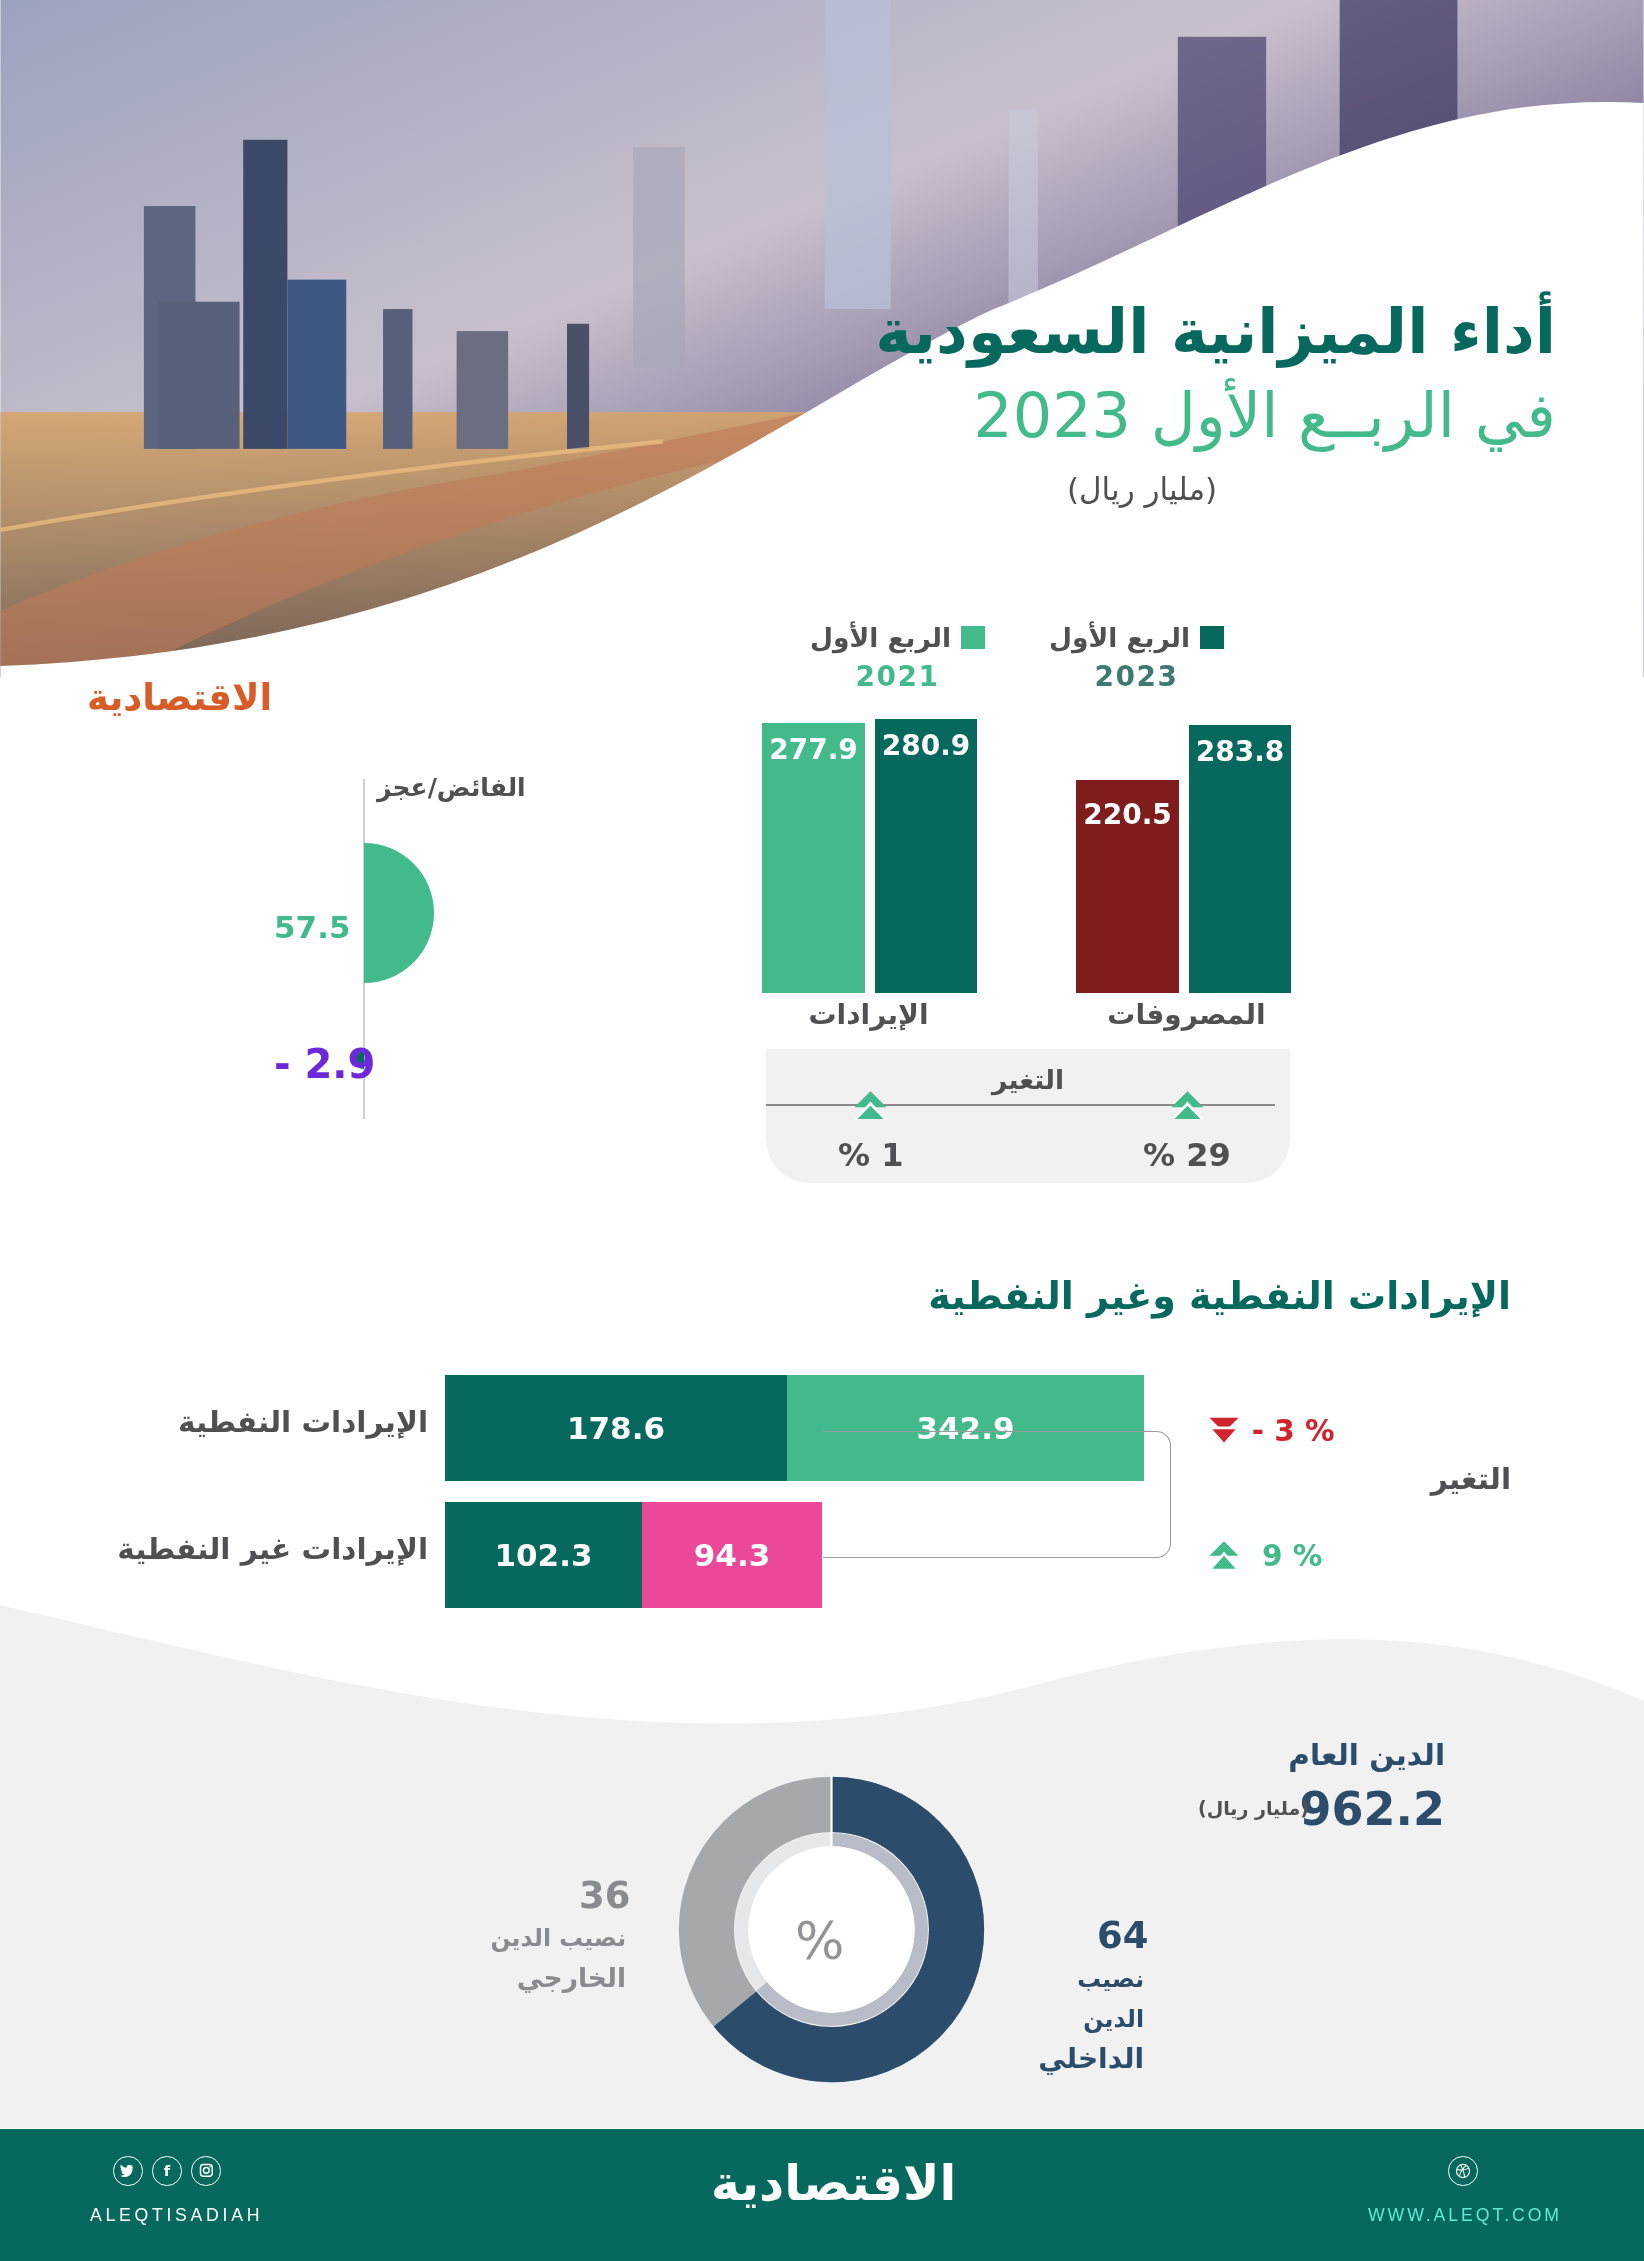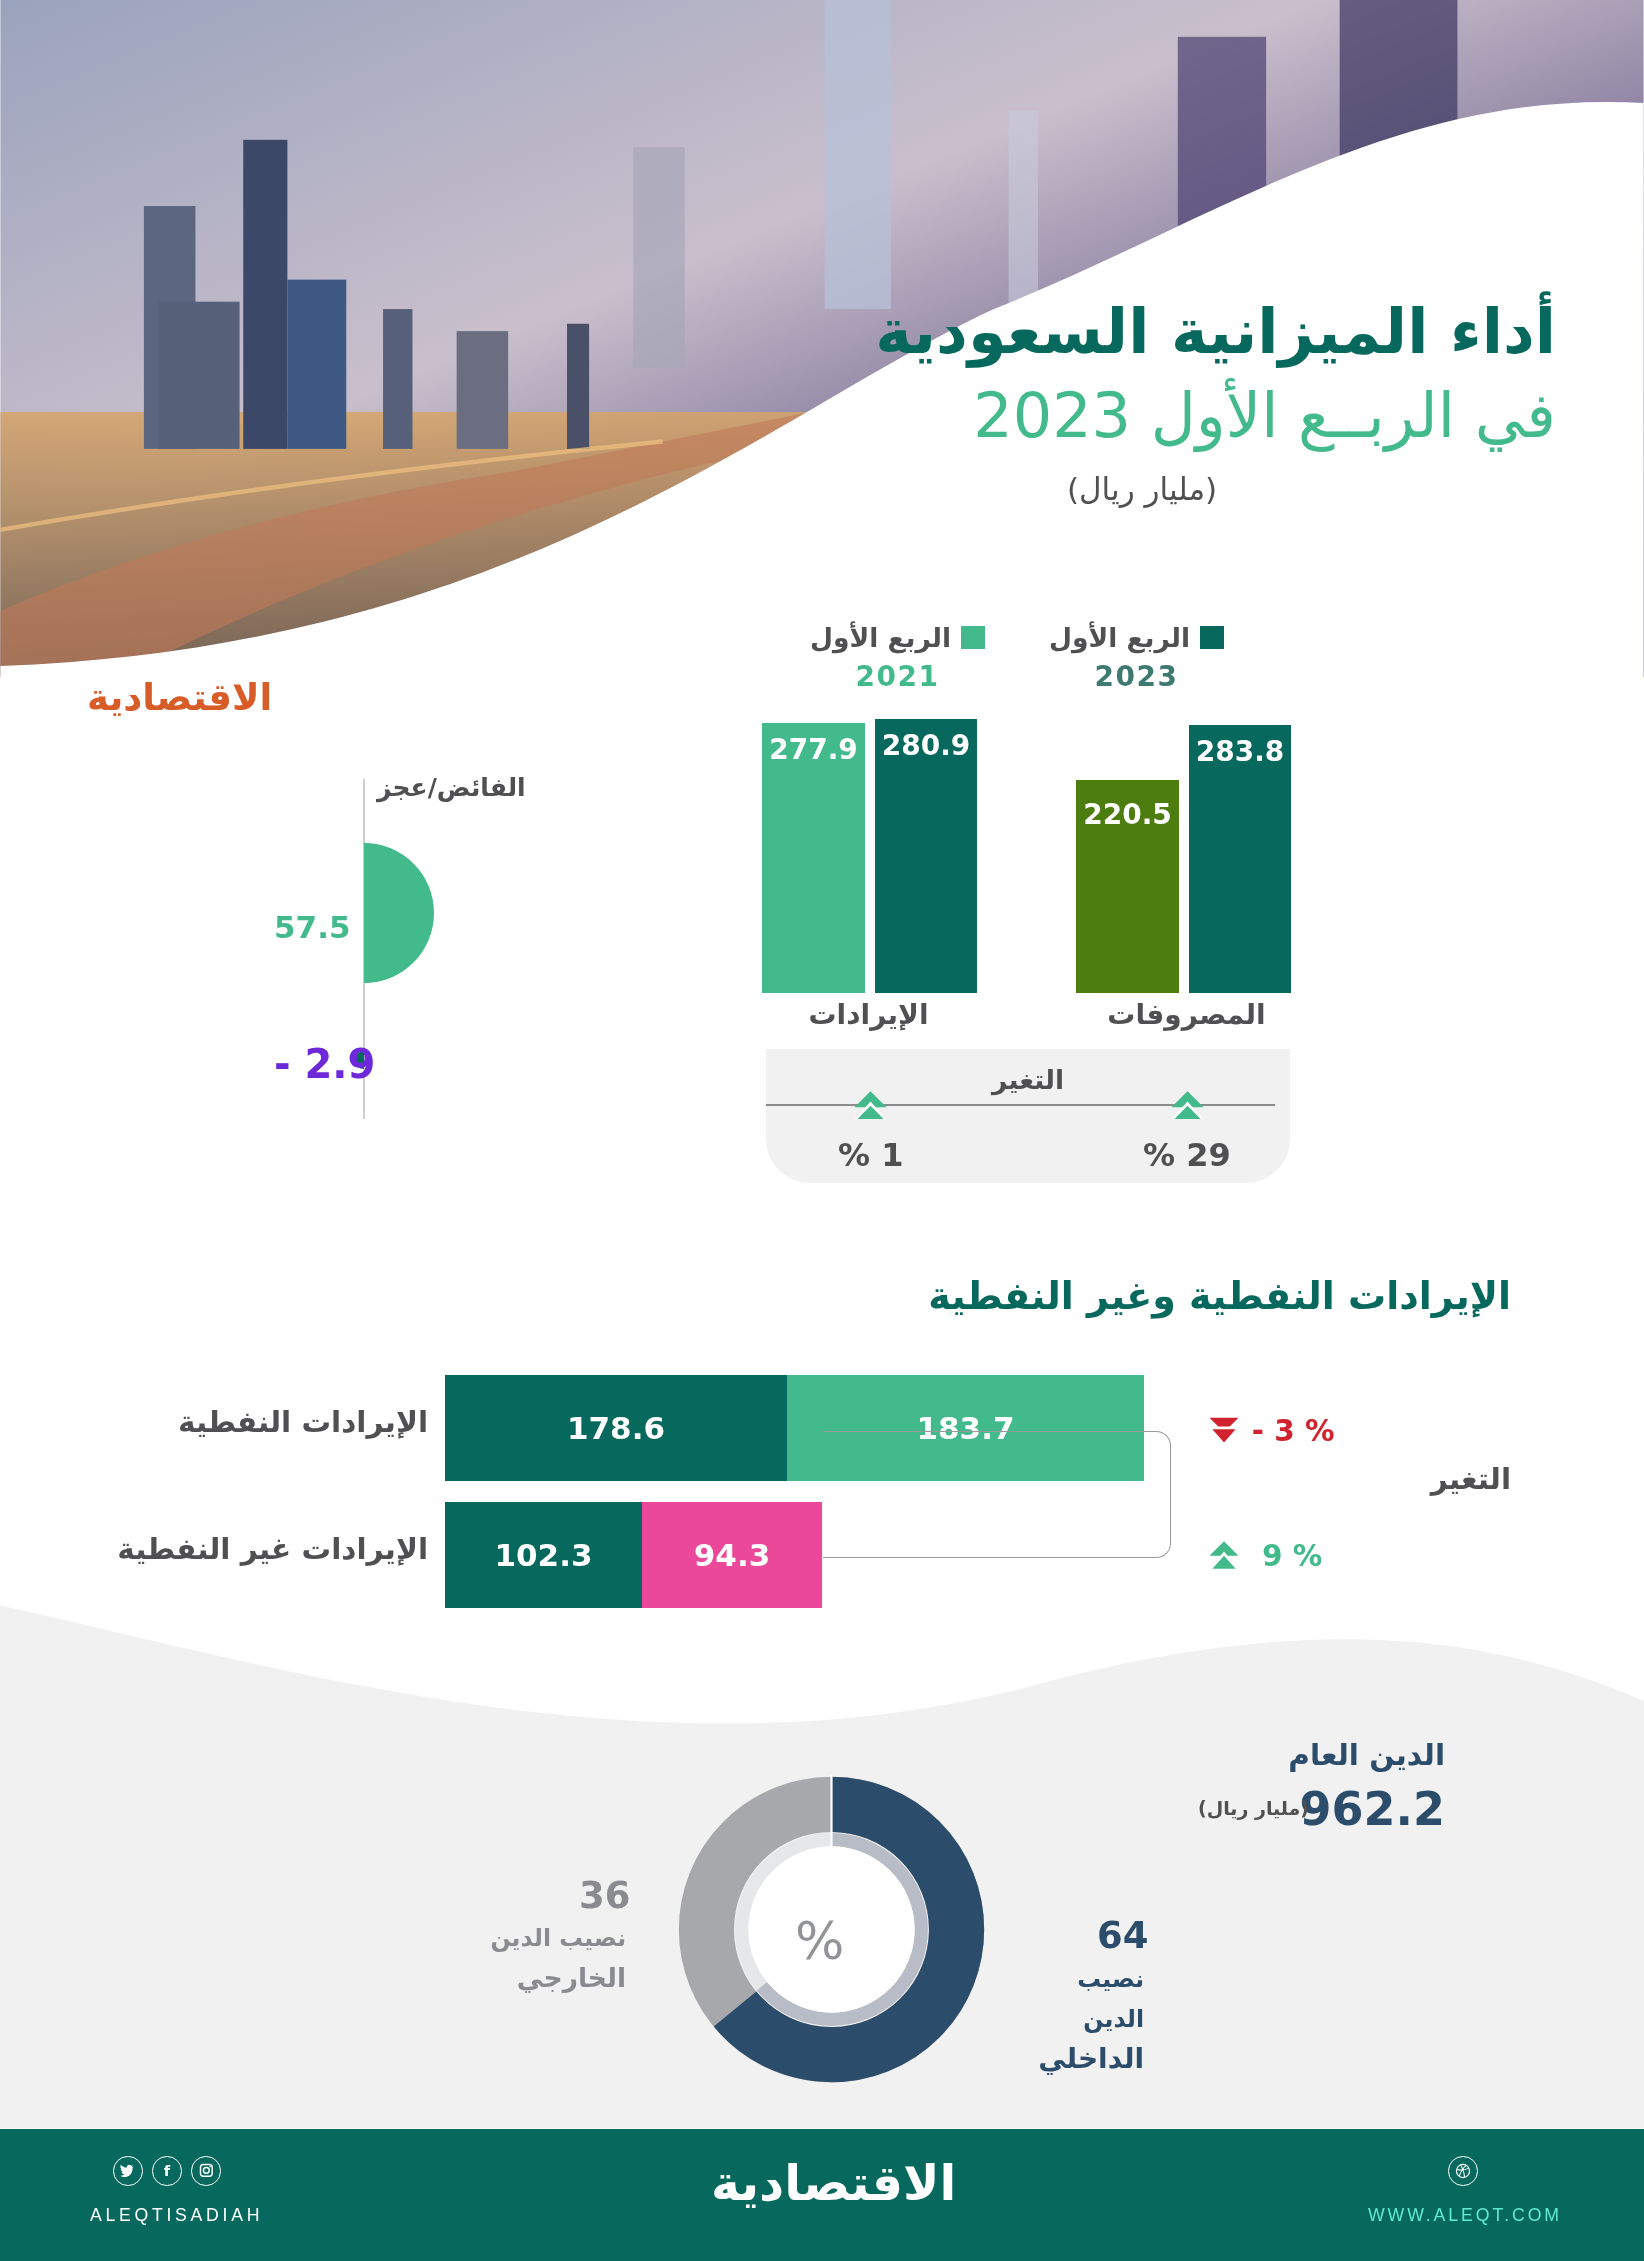--- a/index.html
+++ b/index.html
@@ -140,21 +140,21 @@
   </div>
 </div>
 
 <div class="bar" style="left:762px; top:723px; width:103px; height:270px; background:#42ba8b;">
   <span class="bar-label">277.9</span>
 </div>
 <div class="bar" style="left:875px; top:719px; width:102px; height:274px; background:#07695e;">
   <span class="bar-label">280.9</span>
 </div>
 
-<div class="bar" style="left:1076px; top:780px; width:103px; height:213px; background:#4d7c0f;">
+<div class="bar" style="left:1076px; top:780px; width:103px; height:213px; background:#7f1d1d;">
   <span class="bar-label" style="padding-top:17.7px">220.5</span>
 </div>
 <div class="bar" style="left:1189px; top:725px; width:102px; height:268px; background:#07695e;">
   <span class="bar-label">283.8</span>
 </div>
 
 <div class="cat-label" style="left:758px;">الإيرادات</div>
 <div class="cat-label" style="left:1076px;">المصروفات</div>
 
 <div class="change-box">
@@ -181,21 +181,21 @@
 <div class="small-half"></div>
 <div class="deficit-val">- 2.9</div>
 
 <div class="section-title">الإيرادات النفطية وغير النفطية</div>
 
 <div class="hbar" style="left:445px; top:1375px;">
   <div class="hseg" style="width:342px; background:#07695e;">
     <span>178.6</span>
   </div>
   <div class="hseg" style="width:357px; background:#42ba8b;">
-    <span>183.7</span>
+    <span>342.9</span>
   </div>
 </div>
 <div class="hbar-label" style="right:1216px; top:1405px;">الإيرادات النفطية</div>
 
 <div class="hbar" style="left:445px; top:1502px;">
   <div class="hseg" style="width:197px; background:#07695e;">
     <span>102.3</span>
   </div>
   <div class="hseg" style="width:180px; background:#ec4899;">
     <span>94.3</span>

